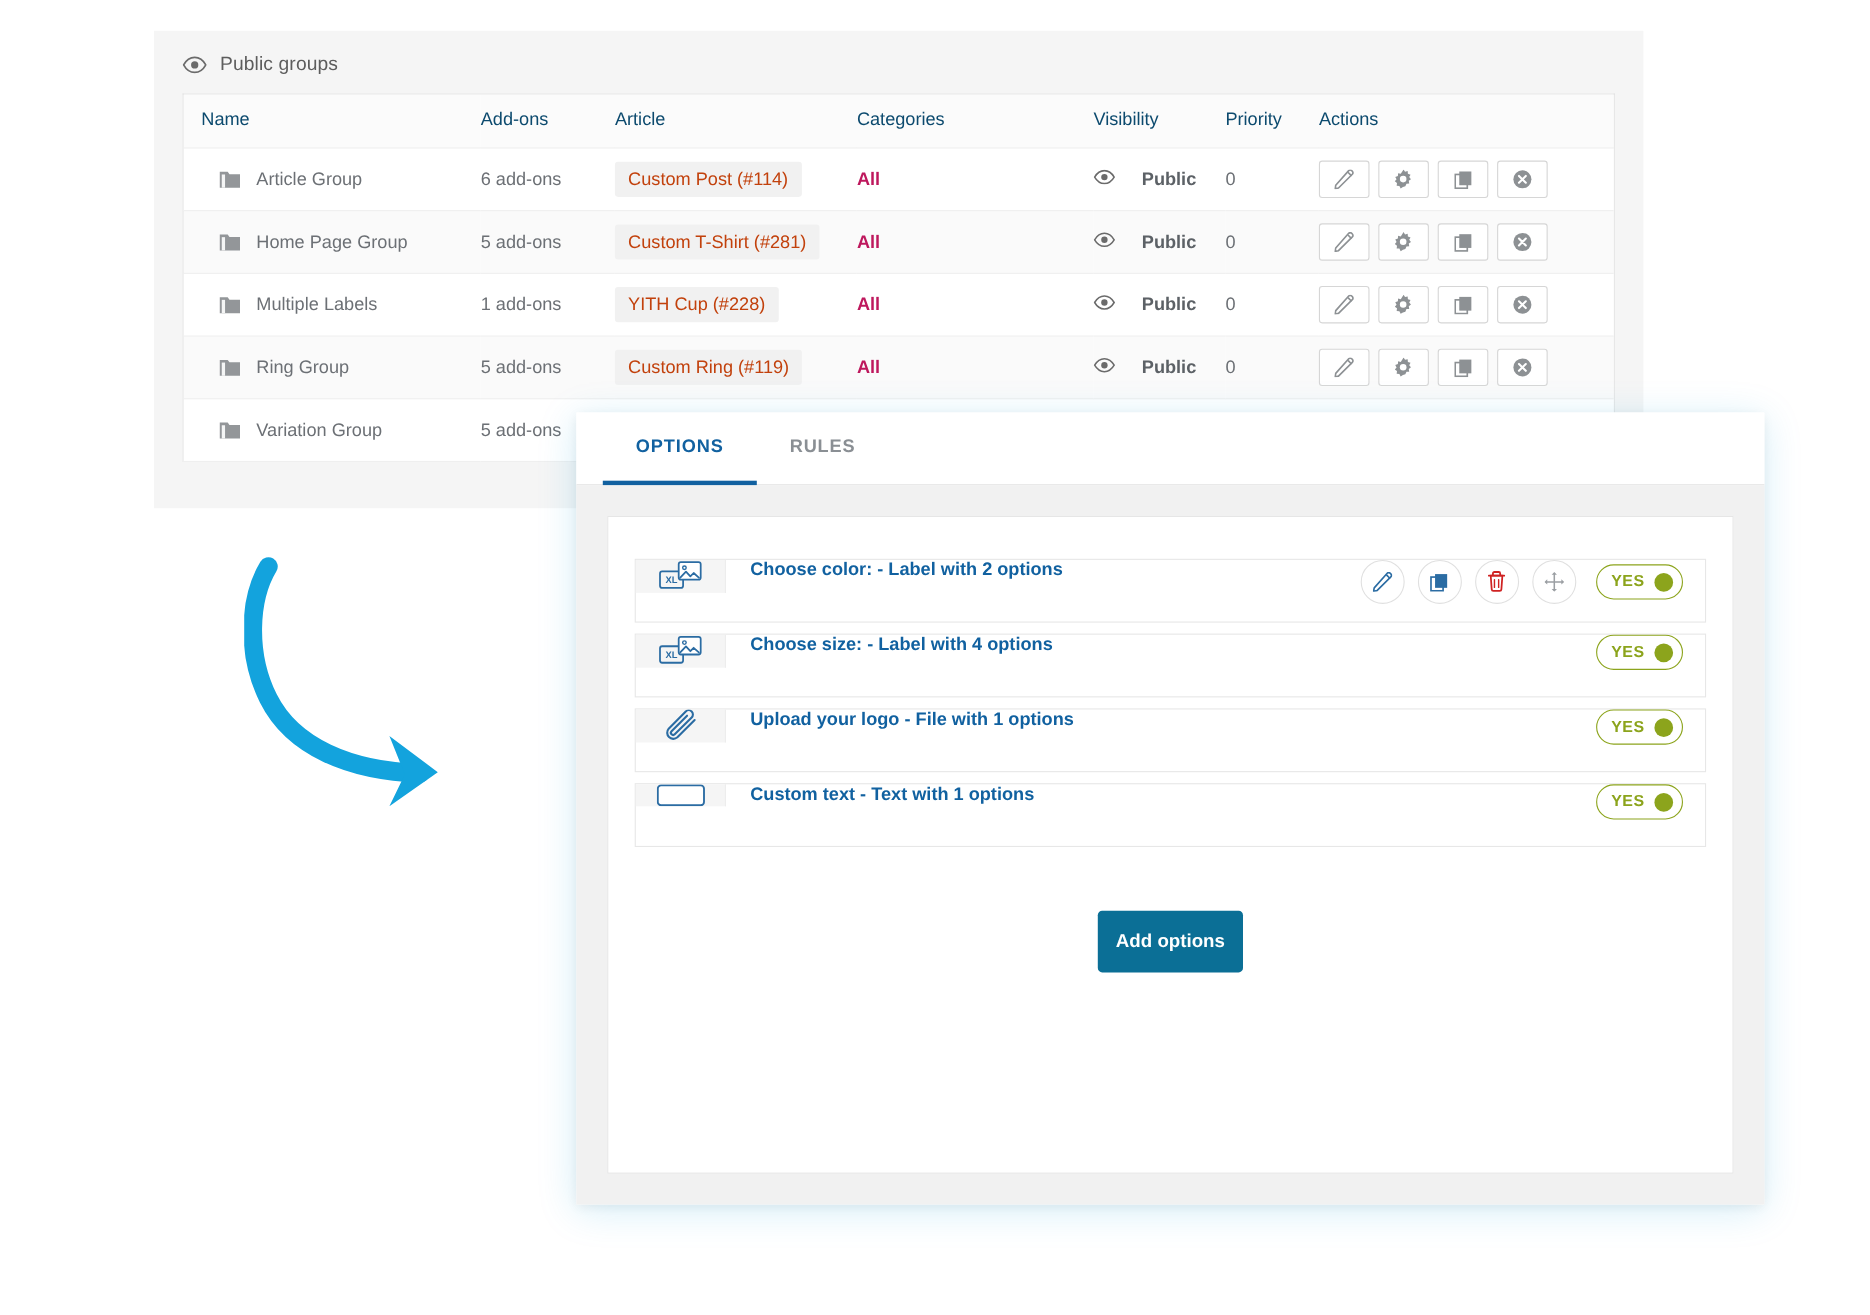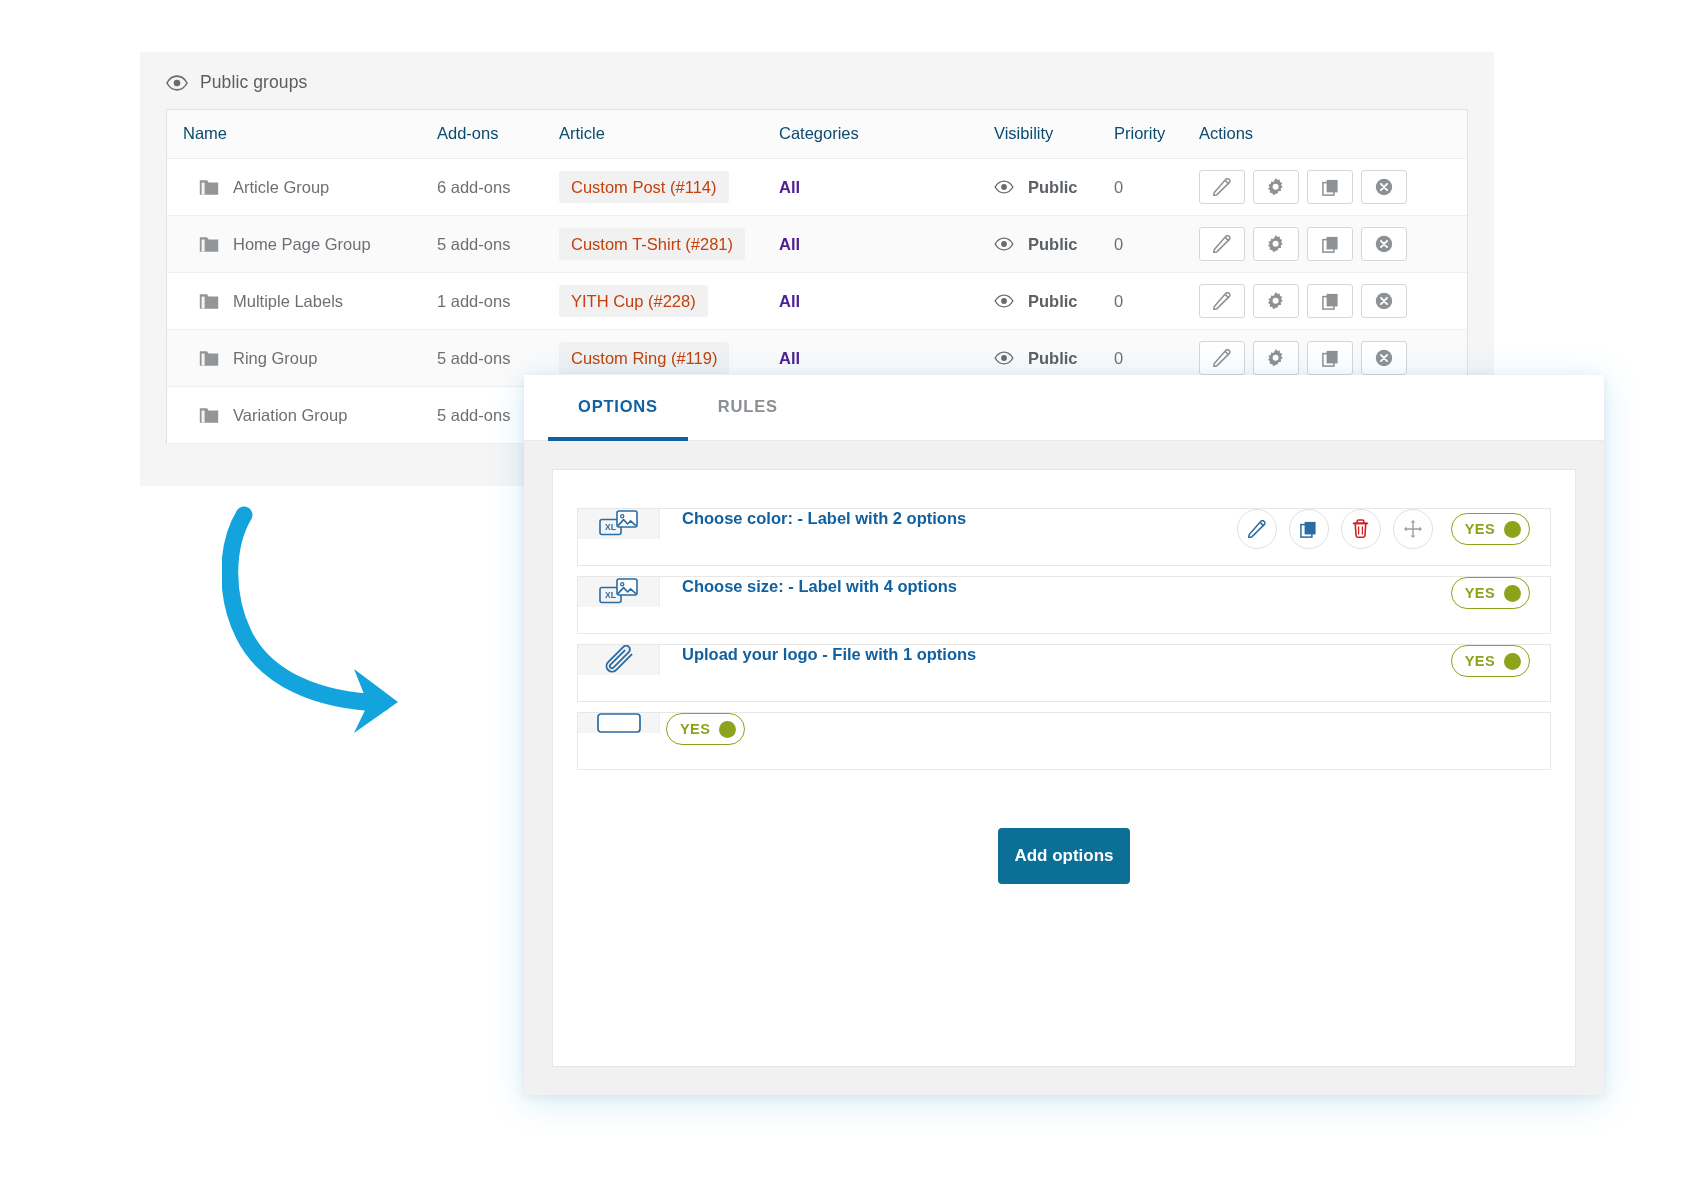--- a/index.html
+++ b/index.html
@@ -8,21 +8,21 @@
     width: 1700px; height: 1195px;
     background: #ffffff;
     font-family: "Liberation Sans", sans-serif;
     overflow: hidden;
   }
   #stage { position: relative; width: 1700px; height: 1195px; background:#fff; }
 
   
   .back-panel {
     position: absolute;
-    left: 140px; top: 52px;
+    left: 140px; top: 28px;
     width: 1354px; height: 434px;
     background: #f5f5f5;
   }
   .panel-head {
     display: flex; align-items: center;
     gap: 12px;
     padding: 20px 26px 16px 26px;
   }
   .eye-icon { display:block; width: 22px; height: 16px; color: #6b6b6b; }
   .panel-head-title {
@@ -71,22 +71,22 @@
   .prod-chip {
     display:inline-block;
     background:#f1f1f1;
     color:#c2410c;
     border-radius: 3px;
     padding: 8px 12px;
     font-size: 16.5px;
     line-height: 1;
     white-space: nowrap;
   }
-  .cat-text { font-weight: 700; color:#4c1d95; }
-  .vis-cell { display:flex; align-items:center; gap:14px; }
+  .cat-text { font-weight: 700; color:#be185d; }
+  .vis-cell { display:flex; align-items:flex-start; gap:24px; }
   .vis-cell .eye-icon { width:20px; height:14px; color:#6b6b6b; }
   .vis-text { font-weight:700; color:#5c6166; }
 
   .act-cell { display:flex; gap:8px; align-items:center; }
   .act-btn {
     width: 46px; height: 34px;
     border: 1px solid #d6d6d6;
     border-radius: 3px;
     background: #fff;
     display:flex; align-items:center; justify-content:center;
@@ -625,20 +625,21 @@
               </div>
             </div>
             <div class="opt-row">
               <div class="opt-icon-box">
                 <span>
                   <svg class="" width="44" height="20" viewBox="0 0 44 20" fill="none">
                     <rect x="1" y="1" width="42" height="18" rx="3" stroke="currentColor" stroke-width="1.7" fill="#ffffff"></rect>
                   </svg>
                 </span>
               </div>
+              <div class="opt-label">Custom text - Text with 1 options</div>
               <div class="opt-actions">
                 <div class="toggle-yes">
                   <span class="tlabel">YES</span>
                   <span class="toggle-knob"></span>
                 </div>
               </div>
             </div>
           </div>
 
         <div class="addrow">

